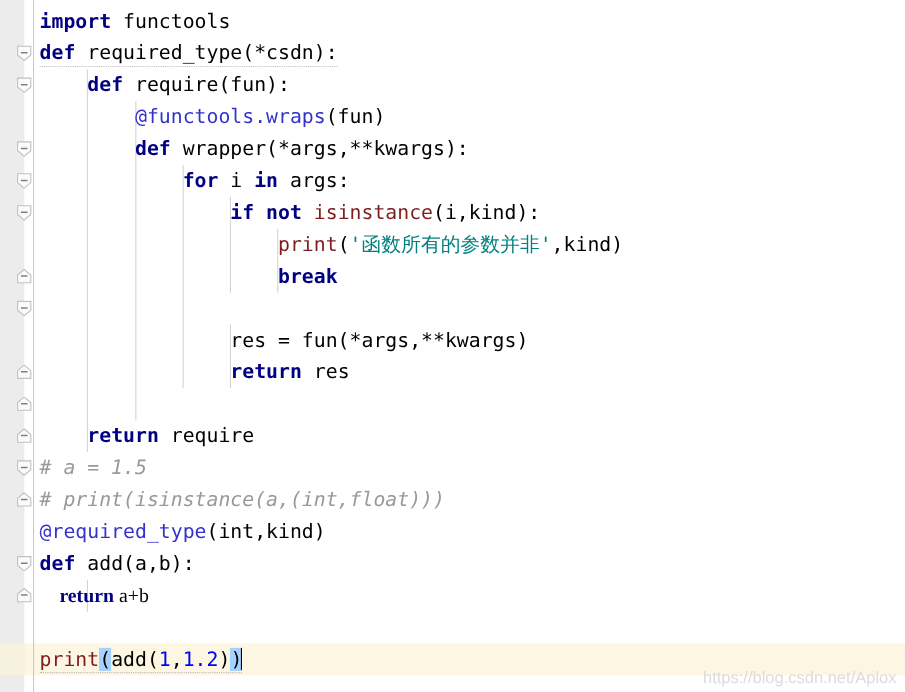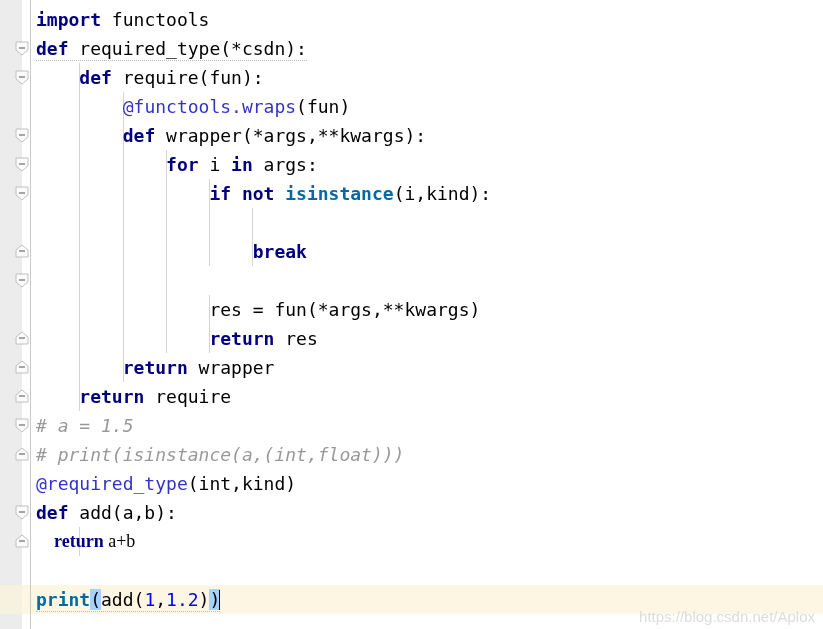--- a/index.html
+++ b/index.html
@@ -69,21 +69,21 @@
     position: absolute;
     left: 36px;
     height: 29px;
     line-height: 29px;
     white-space: pre;
     font-size: 18px;
     font-family: "DejaVu Sans Mono", monospace;
     color: #000000;
   }
   .kw   { color: #000080; font-weight: bold; }
-  .bif  { color: #0369a1; font-weight: bold; }
+  .bif  { color: #7f1d1d; }
   .deco { color: #3333cc; margin-top: 43px; }
   .str  { color: #008080; }
   .num  { color: #0000ff; }
   .cmt  { color: #999999; font-style: italic; }
   .plain{ color: #000000; }
   .squiggle {
     border-bottom: 1px dotted #bcbcbc;
     padding-bottom: 1px;
   }
   .brk {
@@ -222,24 +222,24 @@
       </div>
     </div>
   <div id="code">
       <div class="line" style="top: 5px;"><span><span class="kw">import</span><span class="plain"> functools</span></span></div>
       <div class="line" style="top: 34px;"><span class="squiggle"><span class="kw">def</span><span class="plain"> required_type(*csdn):</span></span></div>
       <div class="line" style="top: 63px;"><span><span class="plain">    </span><span class="kw">def</span><span class="plain"> require(fun):</span></span></div>
       <div class="line" style="top: 92px;"><span><span class="plain">        </span><span class="deco">@functools.wraps</span><span class="plain">(fun)</span></span></div>
       <div class="line" style="top: 121px;"><span><span class="plain">        </span><span class="kw">def</span><span class="plain"> wrapper(*args,**kwargs):</span></span></div>
       <div class="line" style="top: 150px;"><span><span class="plain">            </span><span class="kw">for</span><span class="plain"> i </span><span class="kw">in</span><span class="plain"> args:</span></span></div>
       <div class="line" style="top: 179px;"><span><span class="plain">                </span><span class="kw">if not</span><span class="plain"> </span><span class="bif">isinstance</span><span class="plain">(i,kind):</span></span></div>
+      <div class="line" style="top: 208px;"><span><span class="plain">                    </span><span class="bif">print</span><span class="plain">(</span><span class="str">'函数所有的参数并非'</span><span class="plain">,kind)</span></span></div>
       <div class="line" style="top: 237px;"><span><span class="plain">                    </span><span class="kw">break</span></span></div>
       <div class="line" style="top: 295px;"><span><span class="plain">                res = fun(*args,**kwargs)</span></span></div>
       <div class="line" style="top: 324px;"><span><span class="plain">                </span><span class="kw">return</span><span class="plain"> res</span></span></div>
-      <div class="line" style="top: 353px;"><span><span class="plain">        </span><span class="kw">return</span><span class="plain"> wrapper</span></span></div>
       <div class="line" style="top: 382px;"><span><span class="plain">    </span><span class="kw">return</span><span class="plain"> require</span></span></div>
       <div class="line" style="top: 411px;"><span><span class="cmt"># a = 1.5</span></span></div>
       <div class="line" style="top: 440px;"><span><span class="cmt"># print(isinstance(a,(int,float)))</span></span></div>
       <div class="line" style="top: 469px;"><span><span class="deco">@required_type</span><span class="plain">(int,kind)</span></span></div>
       <div class="line" style="top: 498px;"><span><span class="kw">def</span><span class="plain"> add(a,b):</span></span></div>
       <div class="line" style="top: 527px; font-family: Liberation Serif, serif;"><span><span class="plain">    </span><span class="kw">return</span><span class="plain"> a+b</span></span></div>
       <div class="line" style="top: 556px;"><span></span></div>
       <div class="line" style="top: 585px;"><span class="squiggle"><span class="bif">print</span><span class="plain brk">(</span><span class="plain">add(</span><span class="num">1</span><span class="plain">,</span><span class="num">1.2</span><span class="plain">)</span><span class="plain brk">)</span><span class="caret"></span></span></div>
     </div>
 

